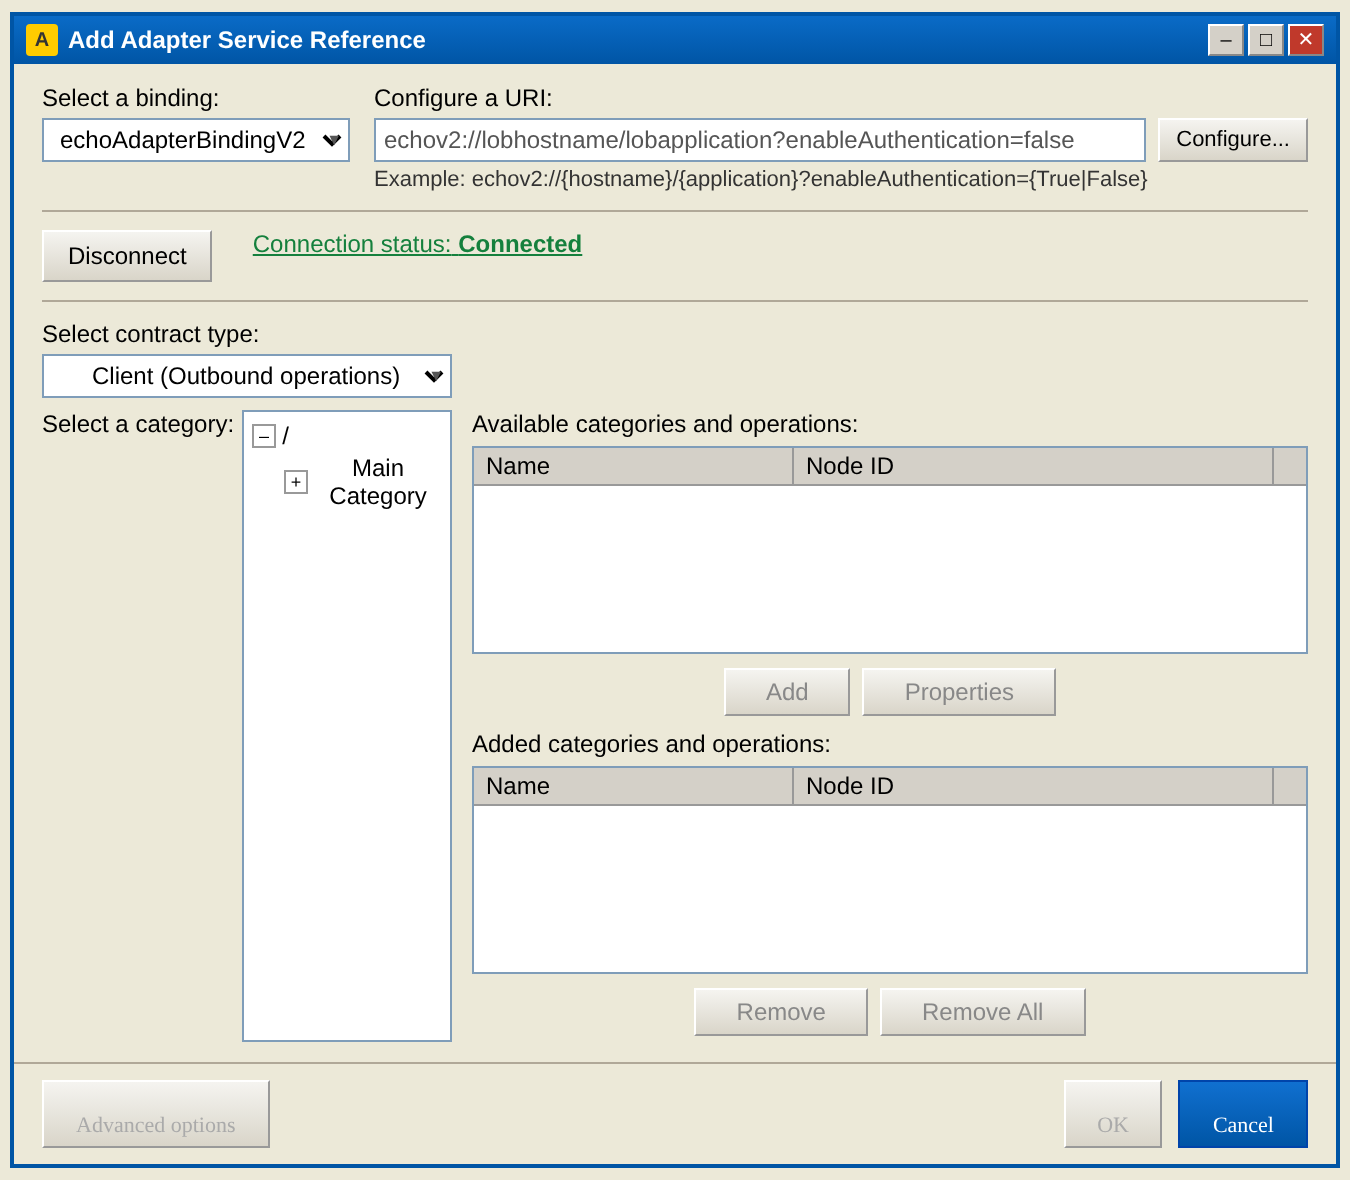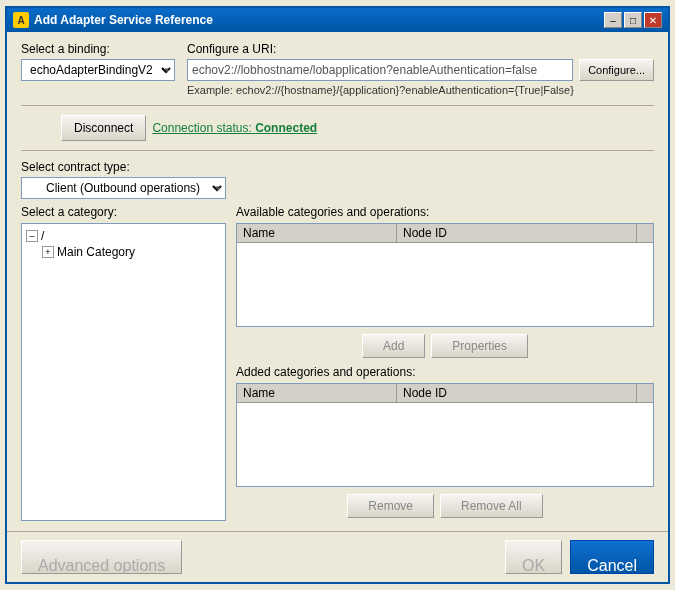--- a/index.html
+++ b/index.html
@@ -142,23 +142,22 @@
       font-size: 11px;
       color: #333;
     }
     .divider {
       height: 1px;
       background: #b0a898;
       margin: 3px 0;
     }
     .connection-row {
       display: flex;
-      align-items: center;
-      gap: 6px;
-      margin-left: 40px;
+      align-items: flex-start;
+      gap: 20px;
     }
     .disconnect-btn {
       height: 26px;
       padding: 0 12px;
       background: linear-gradient(to bottom, #f5f4f0 0%, #d9d5c9 100%);
       border: 1px solid #999;
       border-top-color: #fff;
       border-left-color: #fff;
       cursor: pointer;
       font-size: 12px;
@@ -172,23 +171,24 @@
       font-weight: bold;
     }
     .main-body {
       display: flex;
       gap: 10px;
       flex: 1;
     }
     .left-panel {
       width: 205px;
       display: flex;
-      flex-direction: column;
+      flex-direction: row;
       gap: 4px;
       flex-shrink: 0;
+      text-align: center;
     }
     .right-panel {
       flex: 1;
       display: flex;
       flex-direction: column;
       gap: 4px;
     }
     .search-row {
       display: flex;
       align-items: flex-end;
@@ -311,21 +311,22 @@
     .footer-left { display: flex; gap: 8px; }
     .footer-right { display: flex; gap: 8px; }
     .footer-btn {
       height: 26px;
       padding: 16px 16px;
       background: linear-gradient(to bottom, #f5f4f0 0%, #d9d5c9 100%);
       border: 1px solid #999;
       border-top-color: #fff;
       border-left-color: #fff;
       cursor: pointer;
-      font-size: 16px;
+      font-size: 11px;
+      font-family: Liberation Serif, serif;
     }
     .footer-btn.primary {
       background: linear-gradient(to bottom, #1070d0 0%, #0055a5 100%);
       color: #fff;
       border-color: #0044aa;
     }
     .footer-btn.disabled-btn {
       color: #aaa;
     }
     .select-inner {

